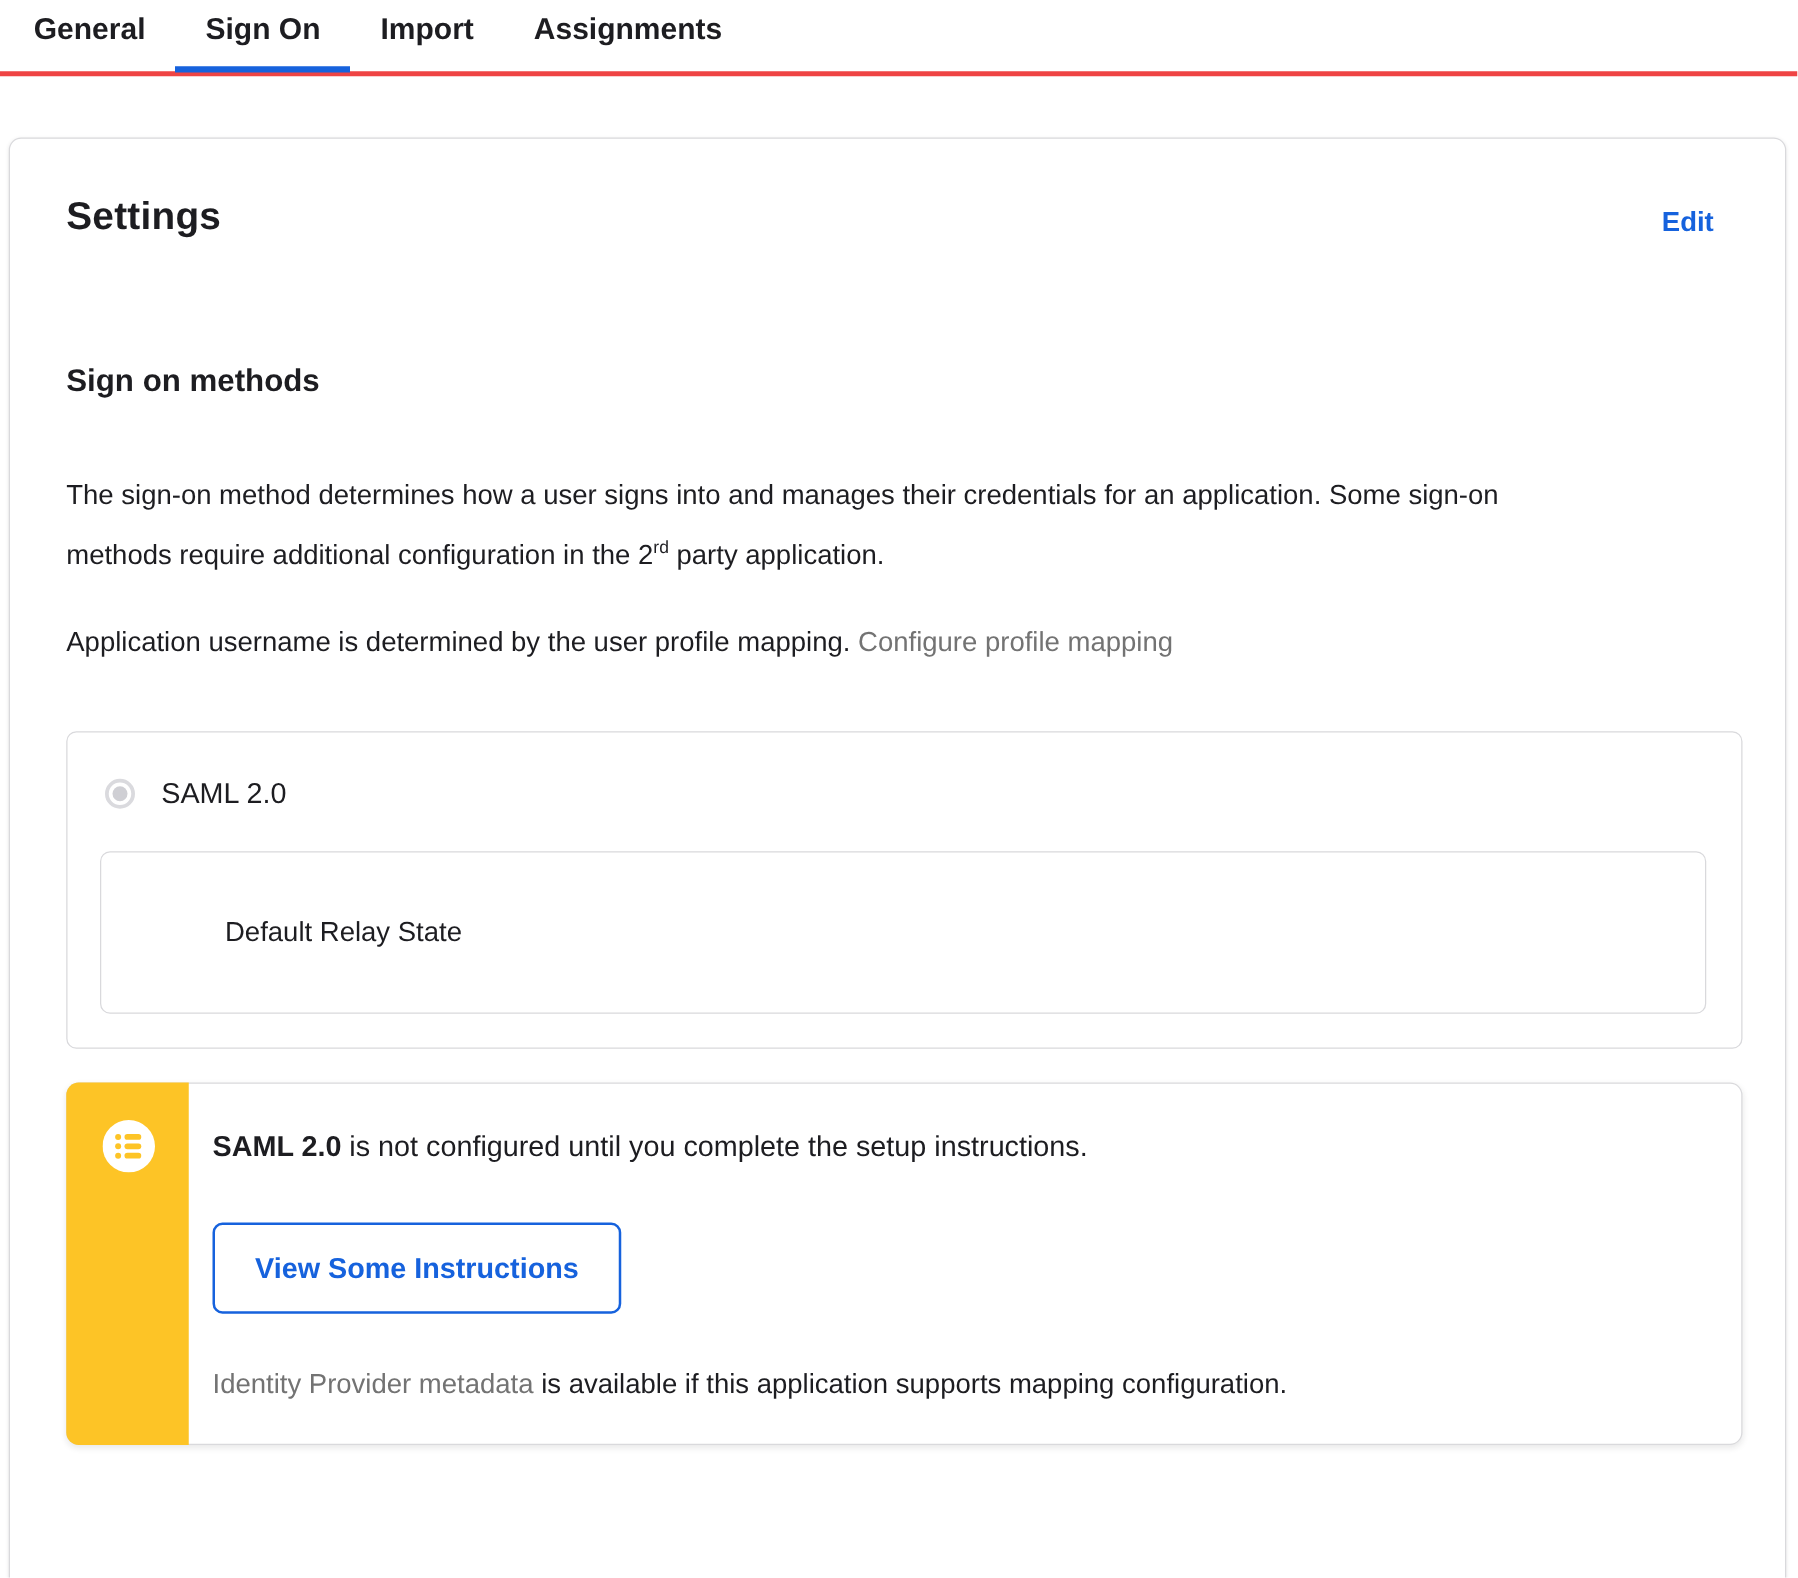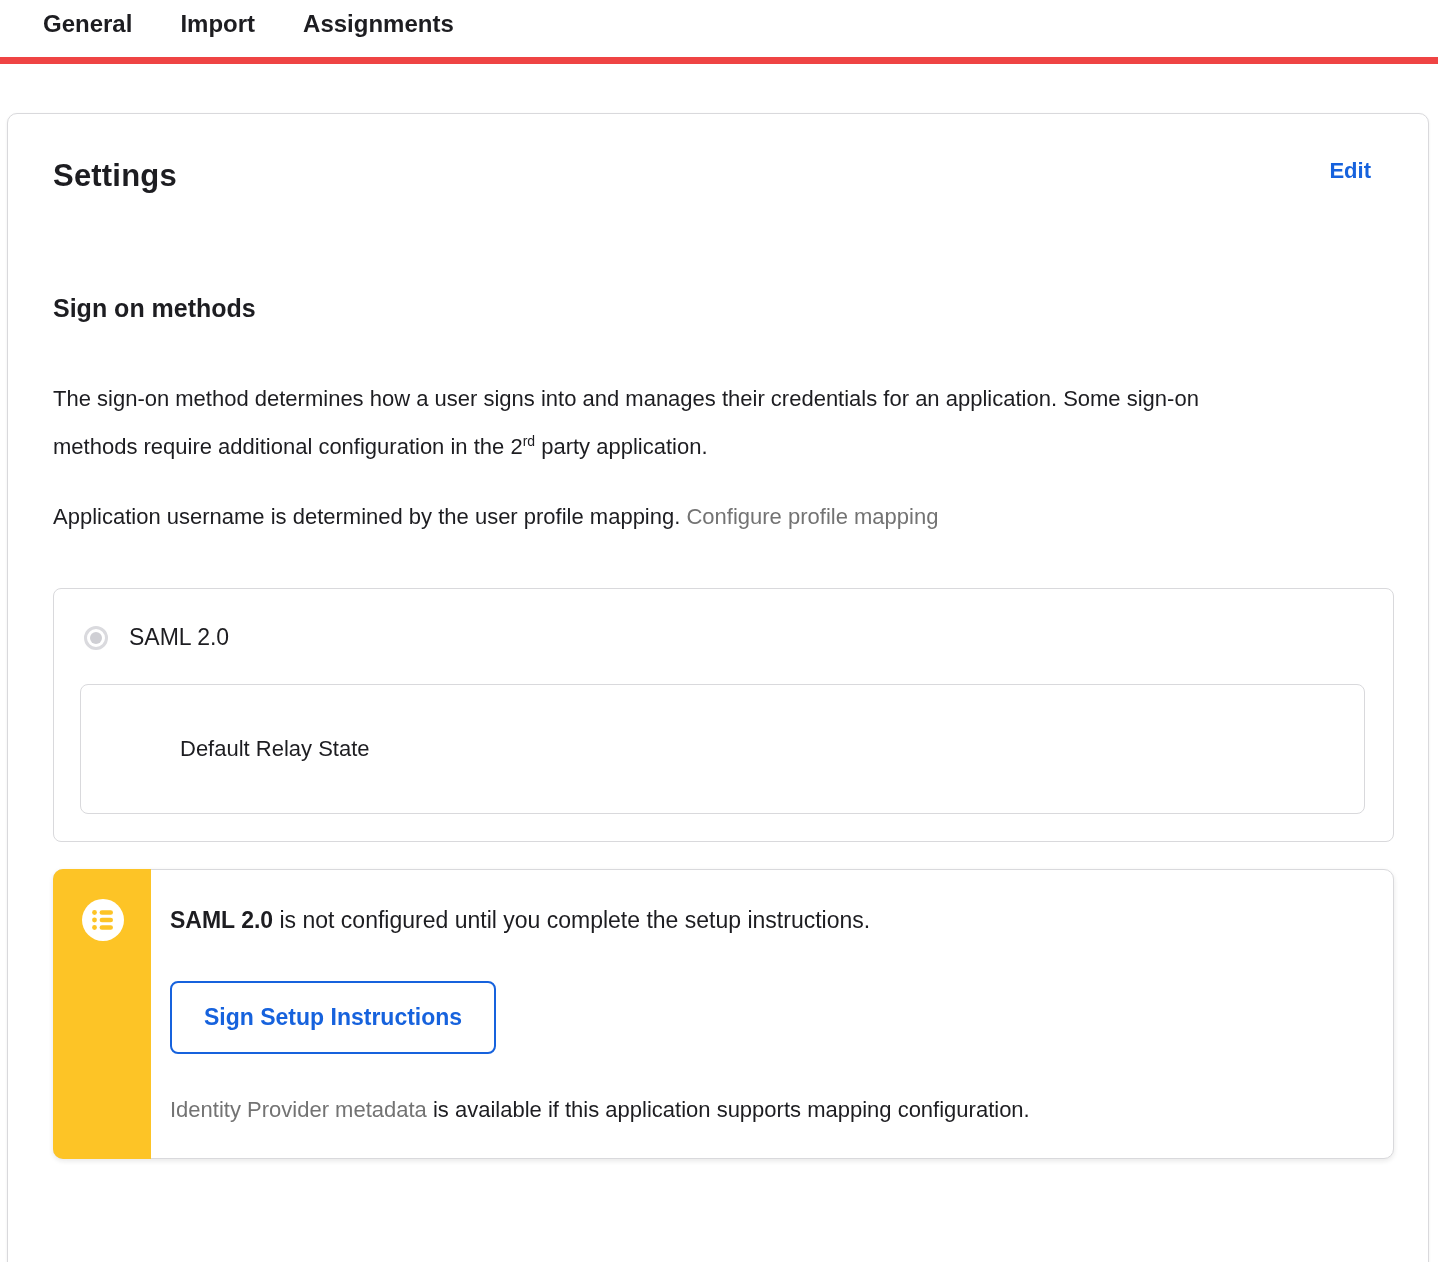--- a/index.html
+++ b/index.html
@@ -4,38 +4,38 @@
 <style>
   * { box-sizing: border-box; }
   html, body { margin: 0; padding: 0; }
   body {
     width: 1438px; height: 1262px; overflow: hidden;
     background: #ffffff; color: #1d1d21;
     font-family: "Liberation Sans", sans-serif;
   }
 
   
-  .tabbar { display: flex; padding-left: 19px; border-bottom: 7px solid #ef4444; }
+  .tabbar { display: flex; padding-left: 3px; border-bottom: 4px solid #ef4444; }
   .tab {
     position: relative; padding: 10px 24px 19px;
     font-size: 24px; font-weight: 700; cursor: pointer; white-space: nowrap;
   }
   .tab.active::after {
     content: ""; position: absolute; left: 0; right: 0; bottom: -1px;
     height: 5px; background: #1662dd;
   }
 
   
   .card {
     margin: 49px 0 0 7px; width: 1422px; height: 1400px;
     border: 1px solid #d9d9dc; border-radius: 10px; background: #fff;
     box-shadow: 0 1px 3px rgba(29,29,33,.07);
     padding: 44px 35px 0 45px;
   }
-  .card-header { display: flex; justify-content: space-between; align-items: flex-start; padding-right: 22px; }
+  .card-header { display: flex; justify-content: space-between; align-items: flex-end; padding-right: 22px; }
   .card-title { font-size: 31px; font-weight: 700; letter-spacing: .2px; }
   .edit-link { font-size: 22px; font-weight: 700; color: #1662dd; text-decoration: none; cursor: pointer; }
 
   .section-heading { margin-top: 100px; font-size: 25px; font-weight: 700; }
 
   .para { margin-top: 52px; font-size: 22px; line-height: 48px; max-width: 1195px; }
   .para.second { margin-top: 22px; max-width: 1300px; }
   .para sup { font-size: 14px; line-height: 0; }
   .text-link { color: #737373; text-decoration: none; cursor: pointer; }
 
@@ -81,20 +81,21 @@
     color: #1662dd; font-size: 23px; font-weight: 700;
     font-family: "Liberation Sans", sans-serif; cursor: pointer;
   }
   .callout-footer { margin-top: 41px; font-size: 22px; line-height: 30px; }
 </style>
 </head>
 <body>
 
 <nav class="tabbar">
   <div class="tab">General</div>
+  <div class="tab active">Sign On</div>
   <div class="tab">Import</div>
   <div class="tab">Assignments</div>
 </nav>
 
 <section class="card">
 
   <div class="card-header">
     <h1 class="card-title" style="margin:0;">Settings</h1>
     <a class="edit-link">Edit</a>
   </div>
@@ -133,20 +134,20 @@
         <rect x="17.6" y="18.7" width="13.4" height="4.6" rx="2.3"></rect>
         <circle cx="12.5" cy="28.5" r="2.4"></circle>
         <rect x="17.6" y="26.2" width="13.4" height="4.6" rx="2.3"></rect>
       </g>
     </svg>
 
     <div class="callout-msg">
       <span class="bold">SAML 2.0</span><span> is not configured until you complete the setup instructions.</span>
     </div>
 
-    <button class="setup-btn">Sign Setup Instructions</button>
+    <button class="setup-btn">View Some Instructions</button>
 
     <div class="callout-footer">
       <a class="text-link">Identity Provider metadata</a><span> is available if this application supports mapping configuration.</span>
     </div>
   </div>
 
 </section>
 
 </body></html>

